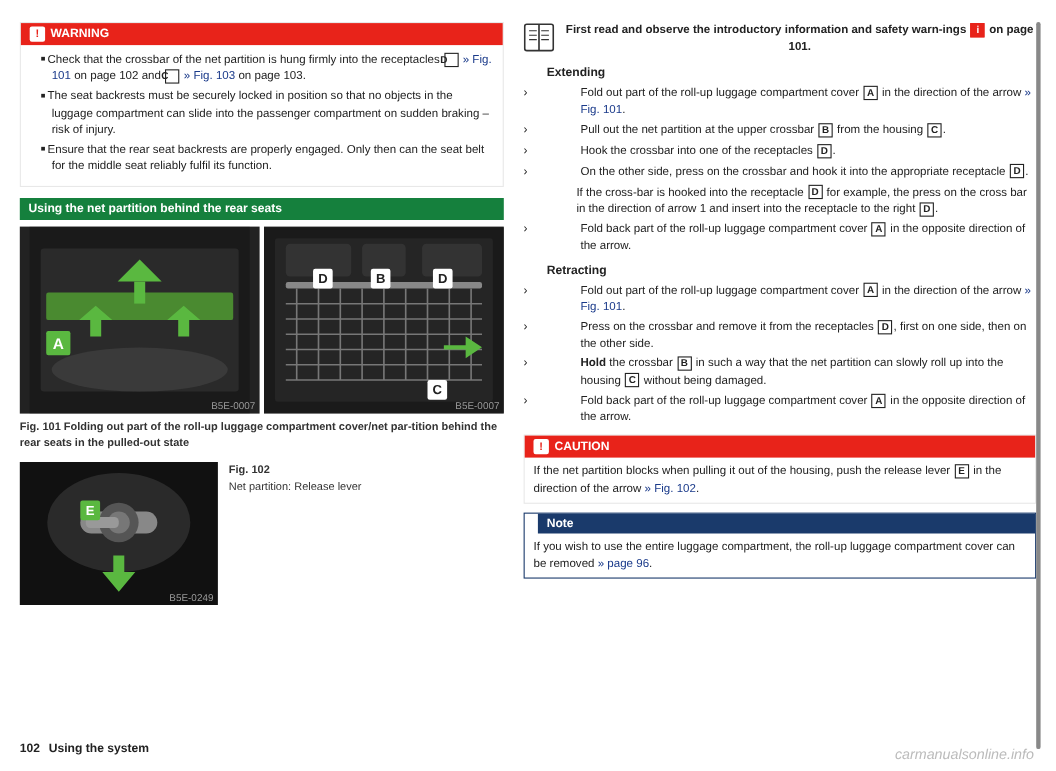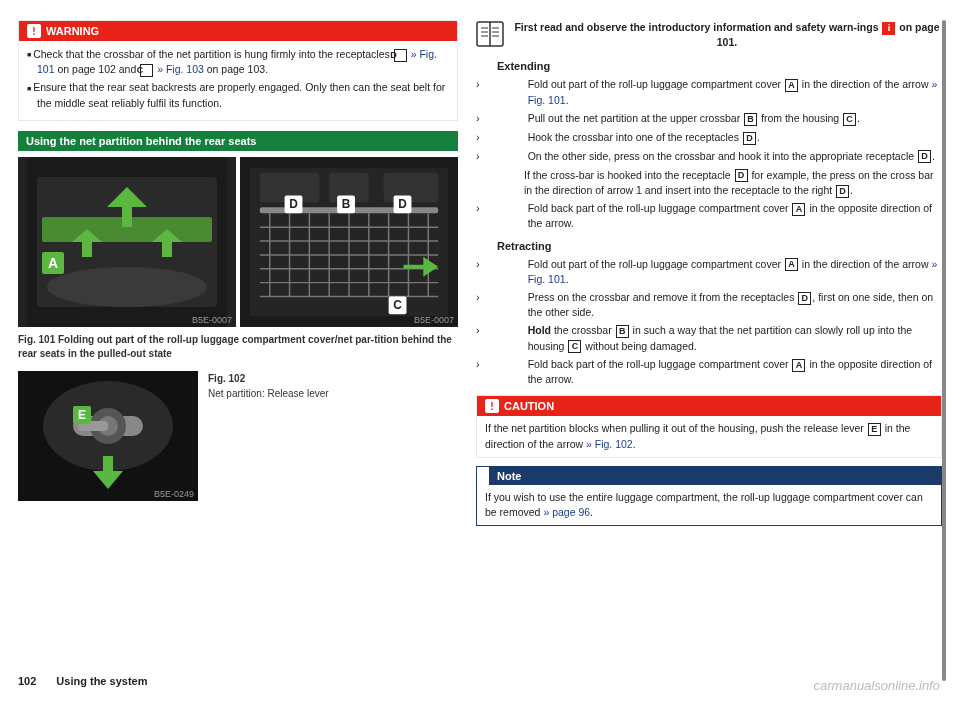--- a/index.html
+++ b/index.html
@@ -57,20 +57,21 @@
     }
     .warning-content {
       padding: 6px 8px;
       font-size: 10.5px;
       line-height: 1.45;
     }
     .warning-content p {
       margin-bottom: 3px;
       padding-left: 10px;
       text-indent: -10px;
+      margin-left: 10px;
     }
     .warning-content p::before {
       content: '■ ';
       font-size: 7px;
       vertical-align: middle;
     }
 
     
     .section-header {
       background: #15803d;
@@ -143,21 +144,21 @@
 
     
     .page-number {
       position: absolute;
       bottom: 14px;
       left: 18px;
       font-size: 11px;
       font-weight: bold;
       color: #222;
       display: flex;
-      gap: 20px;
+      gap: 8px;
       align-items: center;
     }
     .page-section-label {
       font-size: 11px;
       color: #222;
     }
 
     
     .intro-note {
       display: flex;
@@ -304,20 +305,21 @@
 
   <div class="left-column">
 
     <div class="warning-box">
       <div class="warning-header">
         <span class="warning-icon">!</span>
         <span>WARNING</span>
       </div>
       <div class="warning-content">
         <p>Check that the crossbar of the net partition is hung firmly into the receptacles <span class="inline-box inline-box-outline">D</span> <a class="link-text">» Fig. 101</a> on page 102 and <span class="inline-box inline-box-outline">C</span> <a class="link-text">» Fig. 103</a> on page 103.</p>
+        <p>The seat backrests must be securely locked in position so that no objects in the luggage compartment can slide into the passenger compartment on sudden braking – risk of injury.</p>
         <p>Ensure that the rear seat backrests are properly engaged. Only then can the seat belt for the middle seat reliably fulfil its function.</p>
       </div>
     </div>
 
     <div class="section-header">
       <span>Using the net partition behind the rear seats</span>
     </div>
 
     <div class="figures-row">
 

